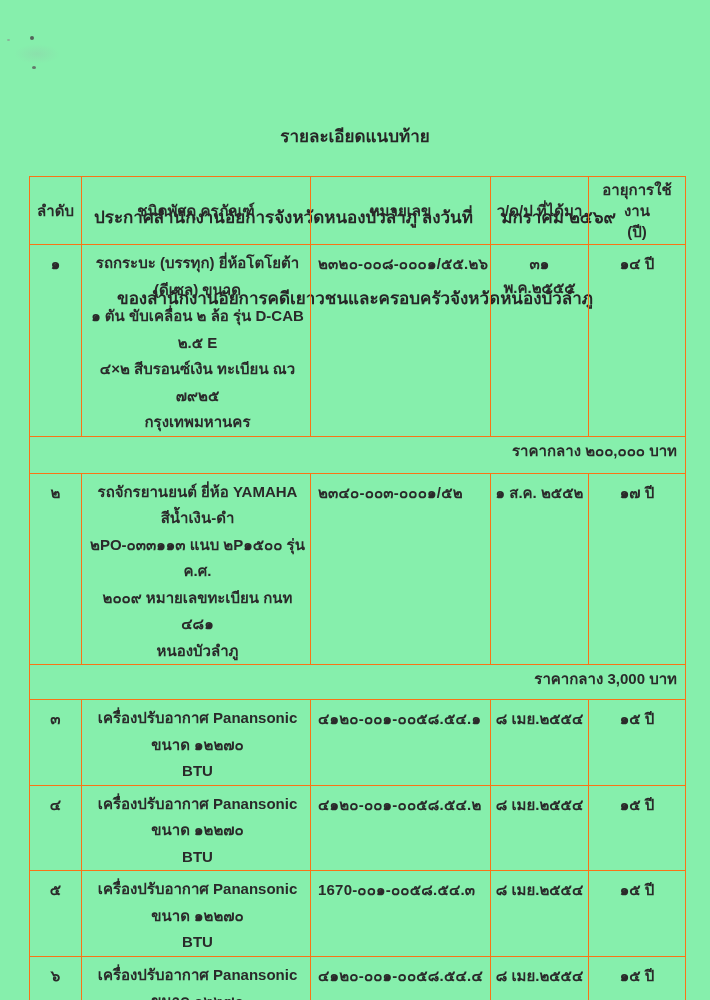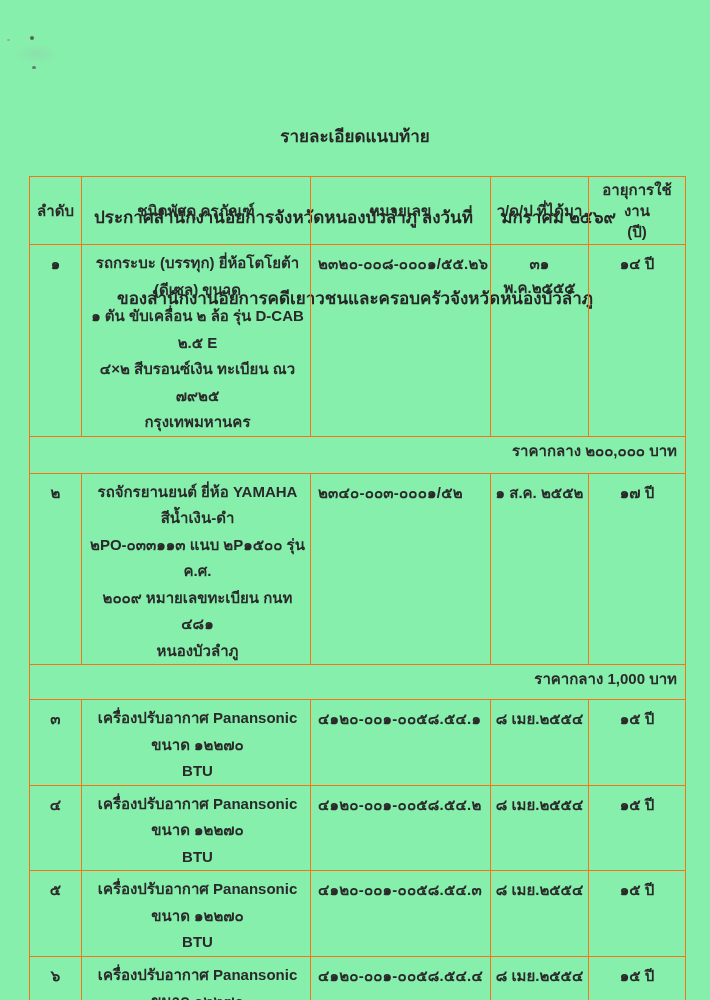--- a/index.html
+++ b/index.html
@@ -134,21 +134,21 @@
         <td class="c-no">๒</td>
         <td class="c-desc pre">รถจักรยานยนต์ ยี่ห้อ YAMAHA สีน้ำเงิน-ดำ
 ๒PO-๐๓๓๑๑๓ แนบ ๒P๑๕๐๐ รุ่น ค.ศ.
 ๒๐๐๙ หมายเลขทะเบียน กนท ๔๘๑
 หนองบัวลำภู</td>
         <td class="c-num">๒๓๔๐-๐๐๓-๐๐๐๑/๕๒</td>
         <td class="c-date">๑ ส.ค. ๒๕๕๒</td>
         <td class="c-age">๑๗ ปี</td>
       </tr>
       <tr class="rh-p2">
-        <td class="c-price" colspan="5">ราคากลาง 1,000 บาท</td>
+        <td class="c-price" colspan="5">ราคากลาง 3,000 บาท</td>
       </tr>
       <tr class="rh-s">
         <td class="c-no">๓</td>
         <td class="c-desc pre">เครื่องปรับอากาศ Panansonic ขนาด ๑๒๒๗๐
 BTU</td>
         <td class="c-num">๔๑๒๐-๐๐๑-๐๐๕๘.๕๔.๑</td>
         <td class="c-date">๘ เมย.๒๕๕๔</td>
         <td class="c-age">๑๕ ปี</td>
       </tr>
       <tr class="rh-s">
@@ -156,21 +156,21 @@
         <td class="c-desc pre">เครื่องปรับอากาศ Panansonic ขนาด ๑๒๒๗๐
 BTU</td>
         <td class="c-num">๔๑๒๐-๐๐๑-๐๐๕๘.๕๔.๒</td>
         <td class="c-date">๘ เมย.๒๕๕๔</td>
         <td class="c-age">๑๕ ปี</td>
       </tr>
       <tr class="rh-s">
         <td class="c-no">๕</td>
         <td class="c-desc pre">เครื่องปรับอากาศ Panansonic ขนาด ๑๒๒๗๐
 BTU</td>
-        <td class="c-num">๔๑๒๐-๐๐๑-๐๐๕๘.๕๔.๓</td>
+        <td class="c-num">1670-๐๐๑-๐๐๕๘.๕๔.๓</td>
         <td class="c-date">๘ เมย.๒๕๕๔</td>
         <td class="c-age">๑๕ ปี</td>
       </tr>
       <tr class="rh-s">
         <td class="c-no">๖</td>
         <td class="c-desc pre">เครื่องปรับอากาศ Panansonic ขนาด ๑๒๒๗๐
 BTU</td>
         <td class="c-num">๔๑๒๐-๐๐๑-๐๐๕๘.๕๔.๔</td>
         <td class="c-date">๘ เมย.๒๕๕๔</td>
         <td class="c-age">๑๕ ปี</td>

